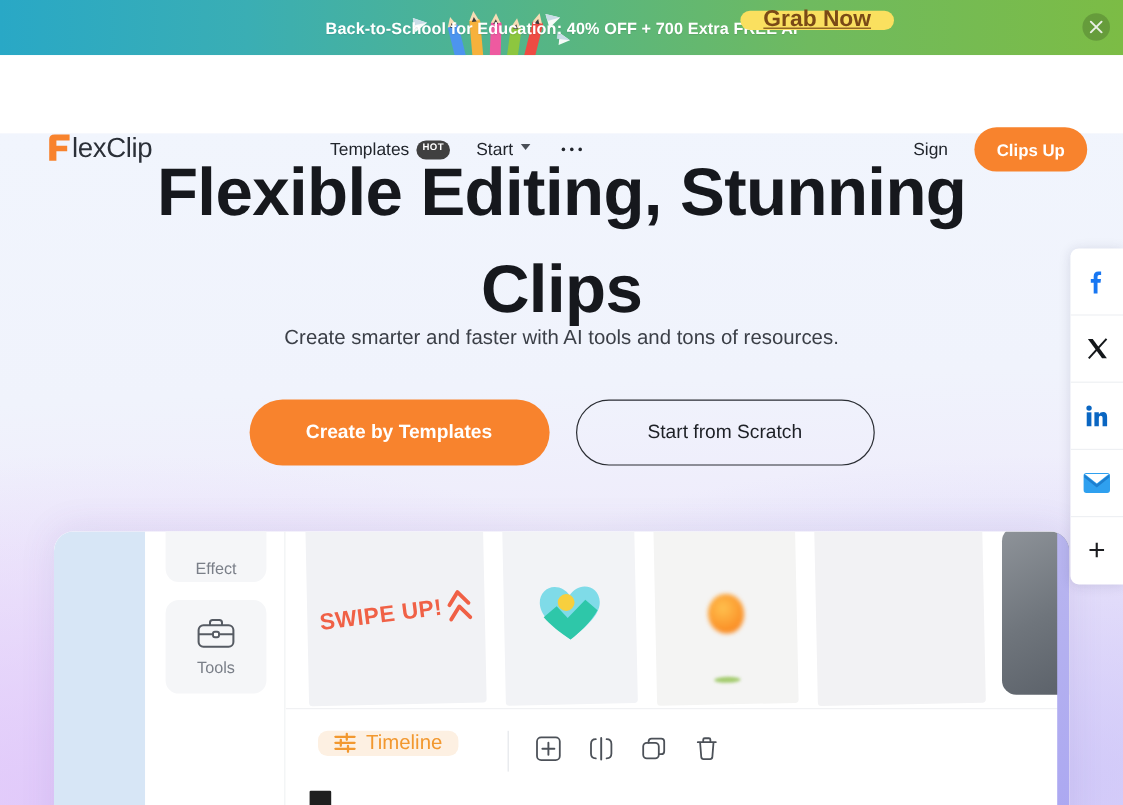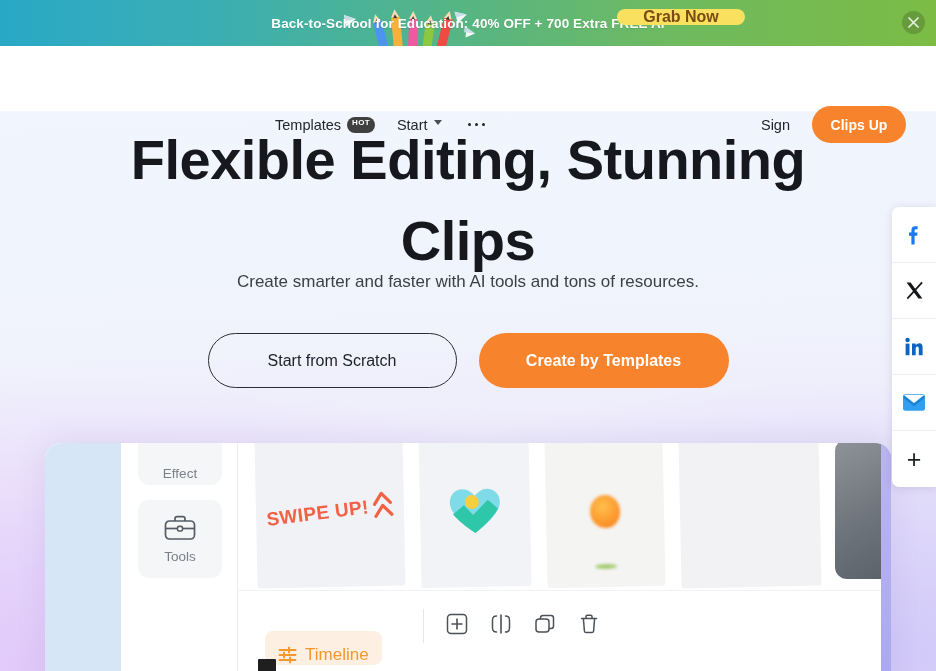--- a/index.html
+++ b/index.html
@@ -51,23 +51,23 @@
   #banner-text {
     position: relative; z-index: 3;
     color: #ffffff; font-size: 13.5px; font-weight: bold;
     letter-spacing: .1px; white-space: nowrap;
     text-shadow: 0 1px 1px rgba(0,0,0,.10);
   }
   #grab-now-button {
     position: absolute; z-index: 4;
     left: 617px; top: 9px; width: 128px; height: 16px;
     background: #fae05f; border: none; border-radius: 14px;
-    color: #7a4a17; font-size: 16px; font-weight: bold;
+    color: #7a4a17; font-size: 19px; font-weight: bold;
     font-family: "Liberation Sans", sans-serif;
-    cursor: pointer; display: flex; align-items: center; justify-content: center;
+    cursor: pointer; display: flex; align-items: center; justify-content: center; text-decoration: underline;
   }
   #banner-close {
     position: absolute; z-index: 4; right: 11px; top: 11px;
     width: 23px; height: 23px; border-radius: 50%;
     background: rgba(0,0,0,.17);
     display: flex; align-items: center; justify-content: center;
     cursor: pointer;
   }
   #banner-close svg { display: block; }
 
@@ -217,25 +217,24 @@
     width: 2px; height: 76%;
     background: linear-gradient(180deg, rgba(255,255,255,.55), rgba(255,255,255,.05));
     filter: blur(1.4px); transform: rotate(7deg);
   }
 
   #timeline-bar {
     position: absolute; left: 0; top: 147px; width: 100%; height: 153px;
     background: #ffffff; border-top: 1px solid #f0f1f3;
   }
   #timeline-tab {
-    position: absolute; left: 27px; top: 18px; height: 34px;
+    position: absolute; left: 27px; top: 18px; height: 21px;
     background: #fdf0e2; border-radius: 8px;
-    display: flex; align-items: flex-end; gap: 8px; padding: 0 13px;
+    display: flex; align-items: flex-start; gap: 8px; padding: 0 13px;
     cursor: pointer;
-    margin-top: 22px;
   }
   #timeline-label { color: #f2982f; font-size: 17px; }
   #timeline-divider { position: absolute; left: 185px; top: 18px; width: 1px; height: 34px; background: #e4e6ea; }
   #timeline-tools { position: absolute; left: 208px; top: 22px; display: flex; gap: 22px; align-items: center; }
   .tl-tool { cursor: pointer; display: block; }
   #clip-block { position: absolute; left: 20px; top: 68px; width: 18px; height: 17px; background: #1f1f1f; border-radius: 1px; }
   #right-panel-edge {
     position: absolute; right: 0; top: 0; width: 10px; height: 300px;
     background: linear-gradient(180deg, #b9b6ef 0%, #a8a4f2 100%);
   }
@@ -286,20 +285,27 @@
 
     <div id="banner-close">
       <svg width="11" height="11" viewBox="0 0 11 11" aria-hidden="true">
         <path d="M1 1 L10 10 M10 1 L1 10" stroke="#e9efe4" stroke-width="1.7" stroke-linecap="round" fill="none"></path>
       </svg>
     </div>
   </div>
 
   <header id="site-header">
 
+    <div id="logo">
+      <svg width="96" height="30" viewBox="0 0 96 30" aria-hidden="true">
+        <path d="M3 26 L3 8 Q3 4 7.5 4 L20 4 L20 9 L9 9 L9 13.5 L18 13.5 L18 18 L9 18 L9 26 Z" fill="#f8832d"></path>
+        <path d="M4 4 L18.5 4 L9.5 12 Z" fill="#fa9b52" opacity="0.0"></path>
+        <text x="22" y="23" font-family="Liberation Sans, sans-serif" font-size="23" fill="#2b3038" letter-spacing="-0.3">lexClip</text>
+      </svg>
+    </div>
 
     <nav class="nav-primary">
       <div class="nav-link">
         <span>Templates</span>
         <span id="hot-badge">HOT</span>
       </div>
       <div class="nav-link">
         <span>Start</span>
         <span class="caret"></span>
       </div>
@@ -313,22 +319,22 @@
     <div id="login-link">Sign</div>
     <button id="signup-button">Clips Up</button>
   </header>
 
   <section id="hero">
 
     <h1 id="hero-title">Flexible Editing, Stunning Clips</h1>
     <p id="hero-subtitle">Create smarter and faster with AI tools and tons of resources.</p>
 
     <div id="hero-ctas">
+      <button id="cta-templates">Create by Templates</button>
       <button id="cta-scratch">Start from Scratch</button>
-      <button id="cta-templates">Create by Templates</button>
     </div>
 
     <div id="product-shot">
 
       <div id="editor-railstrip"></div>
 
       <div id="editor-sidebar">
         <div class="side-tool" id="tool-tools">
           <svg width="34" height="28" viewBox="0 0 34 28" aria-hidden="true">
             <rect x="2.5" y="7" width="29" height="18" rx="4" fill="none" stroke="#565b63" stroke-width="1.7"></rect>

